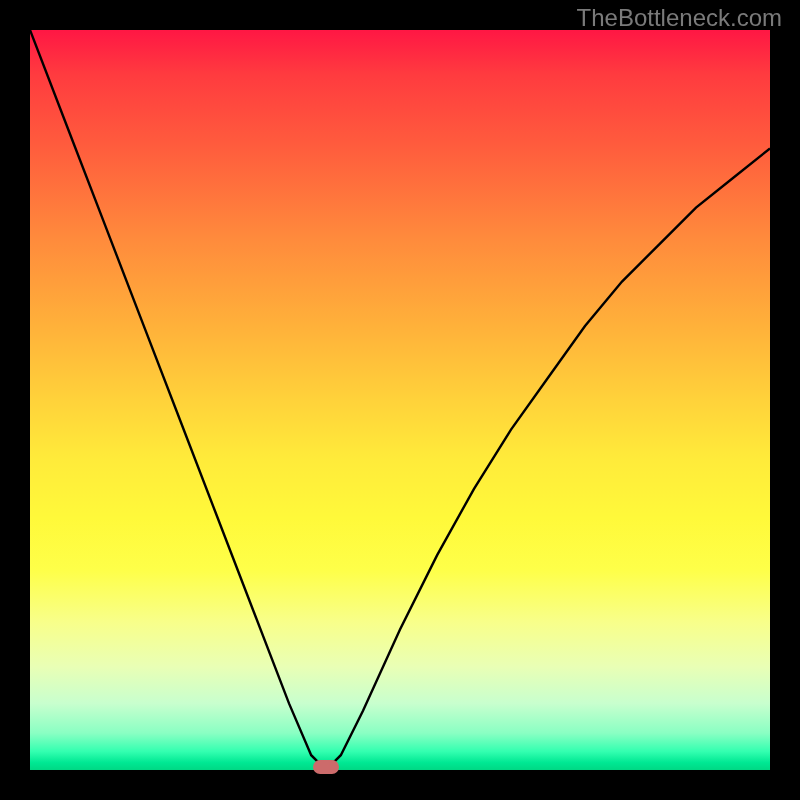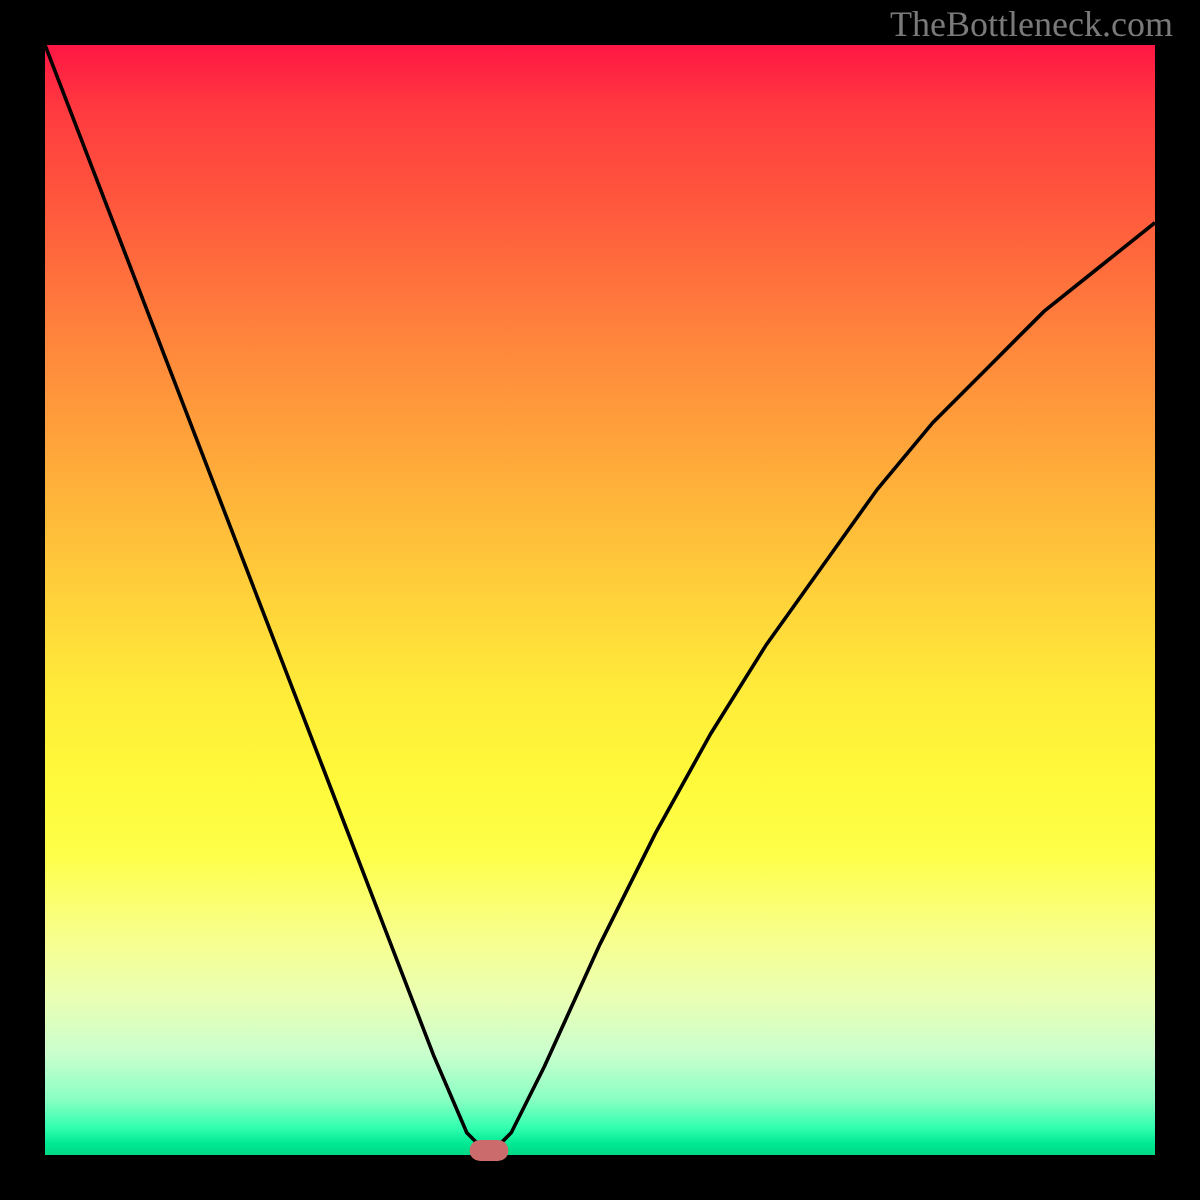--- a/index.html
+++ b/index.html
@@ -7,21 +7,21 @@
     width: 800px;
     height: 800px;
     background: #000;
     position: relative;
     overflow: hidden;
   }
   .watermark {
     position: absolute;
     top: 4px;
     right: 18px;
-    font-family: Liberation Serif, serif;
+    font-family: Liberation Sans, sans-serif;
     font-size: 24px;
     font-weight: 500;
     color: #7a7a7a;
     z-index: 10;
   }
   .plot-area {
     position: absolute;
     top: 30px;
     left: 30px;
     width: 740px;

